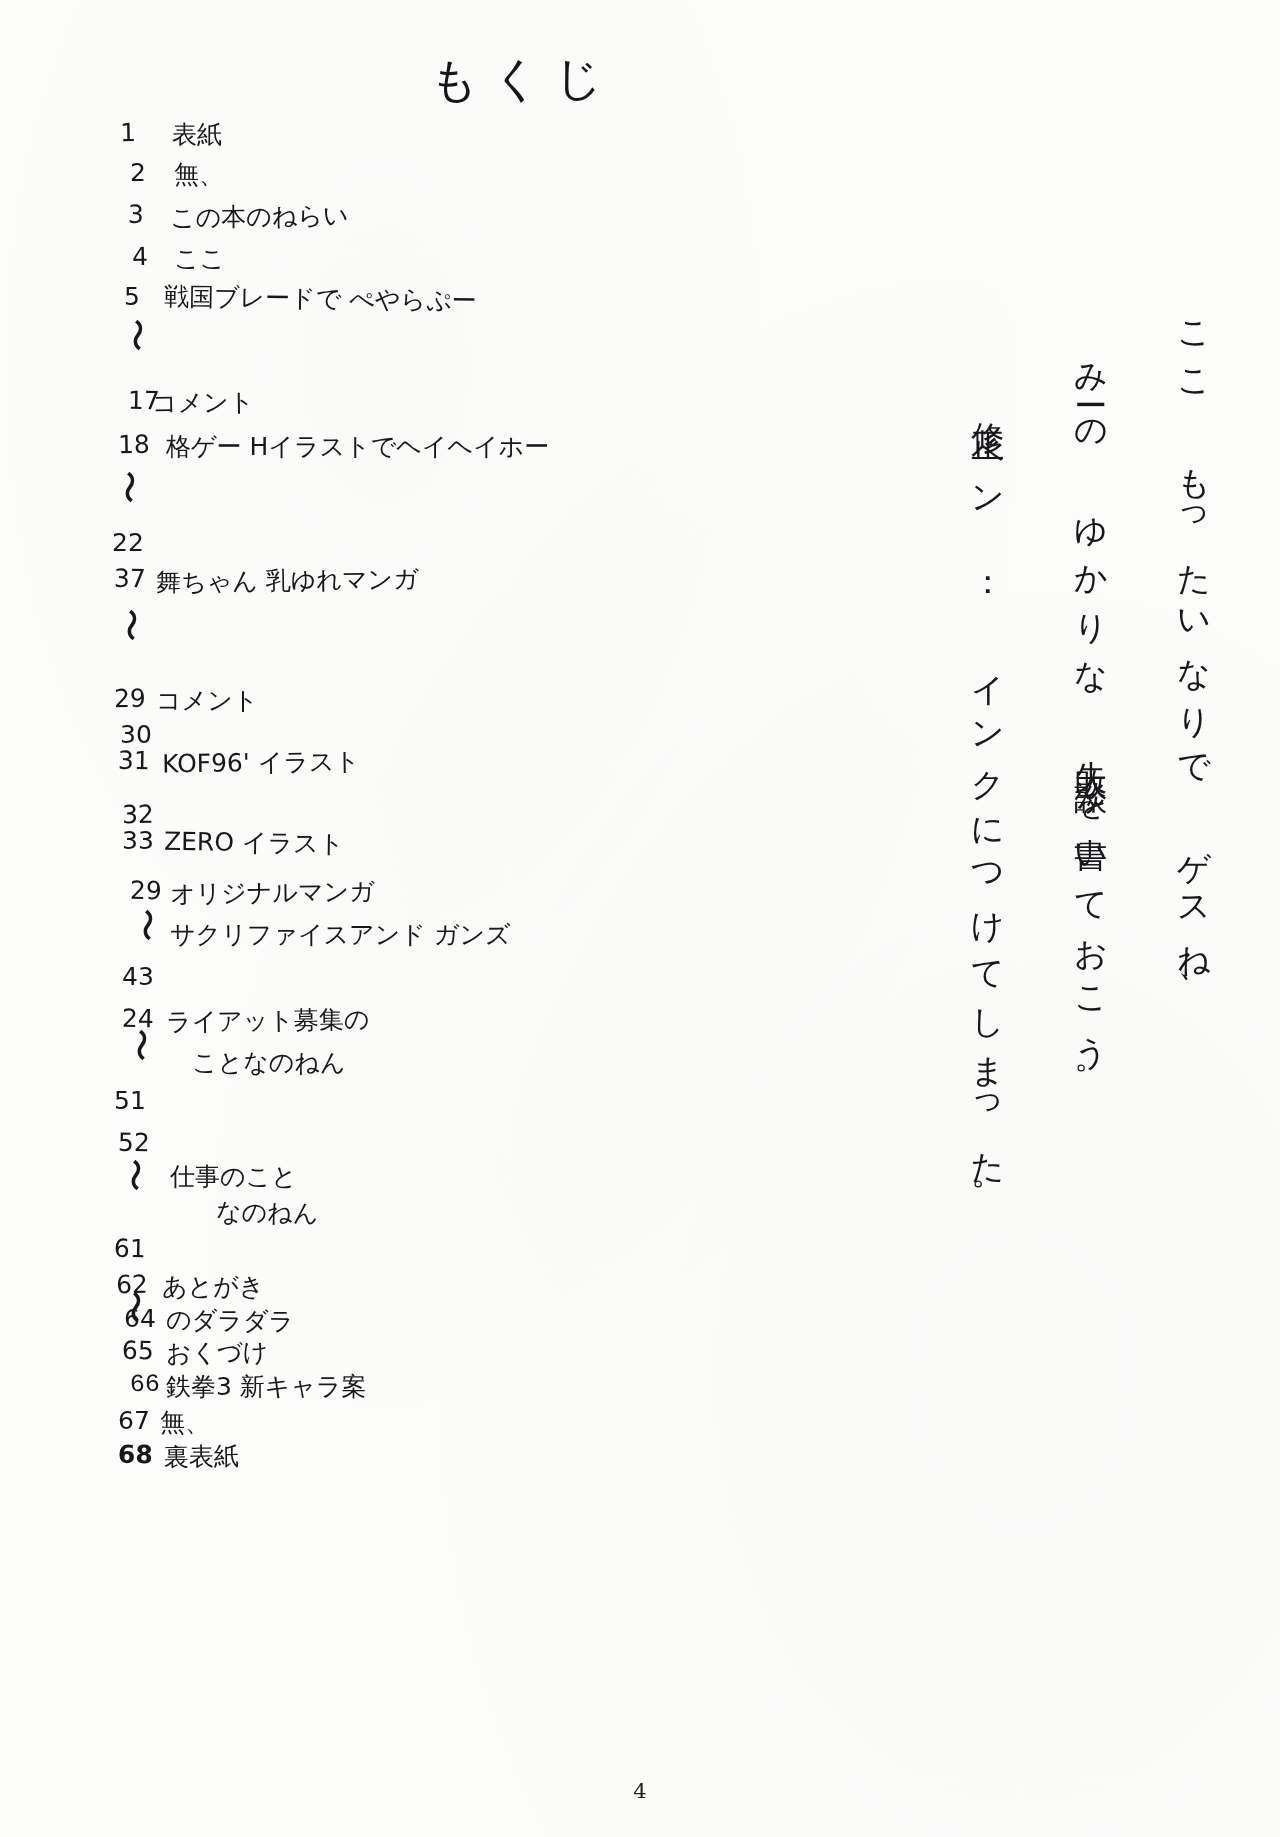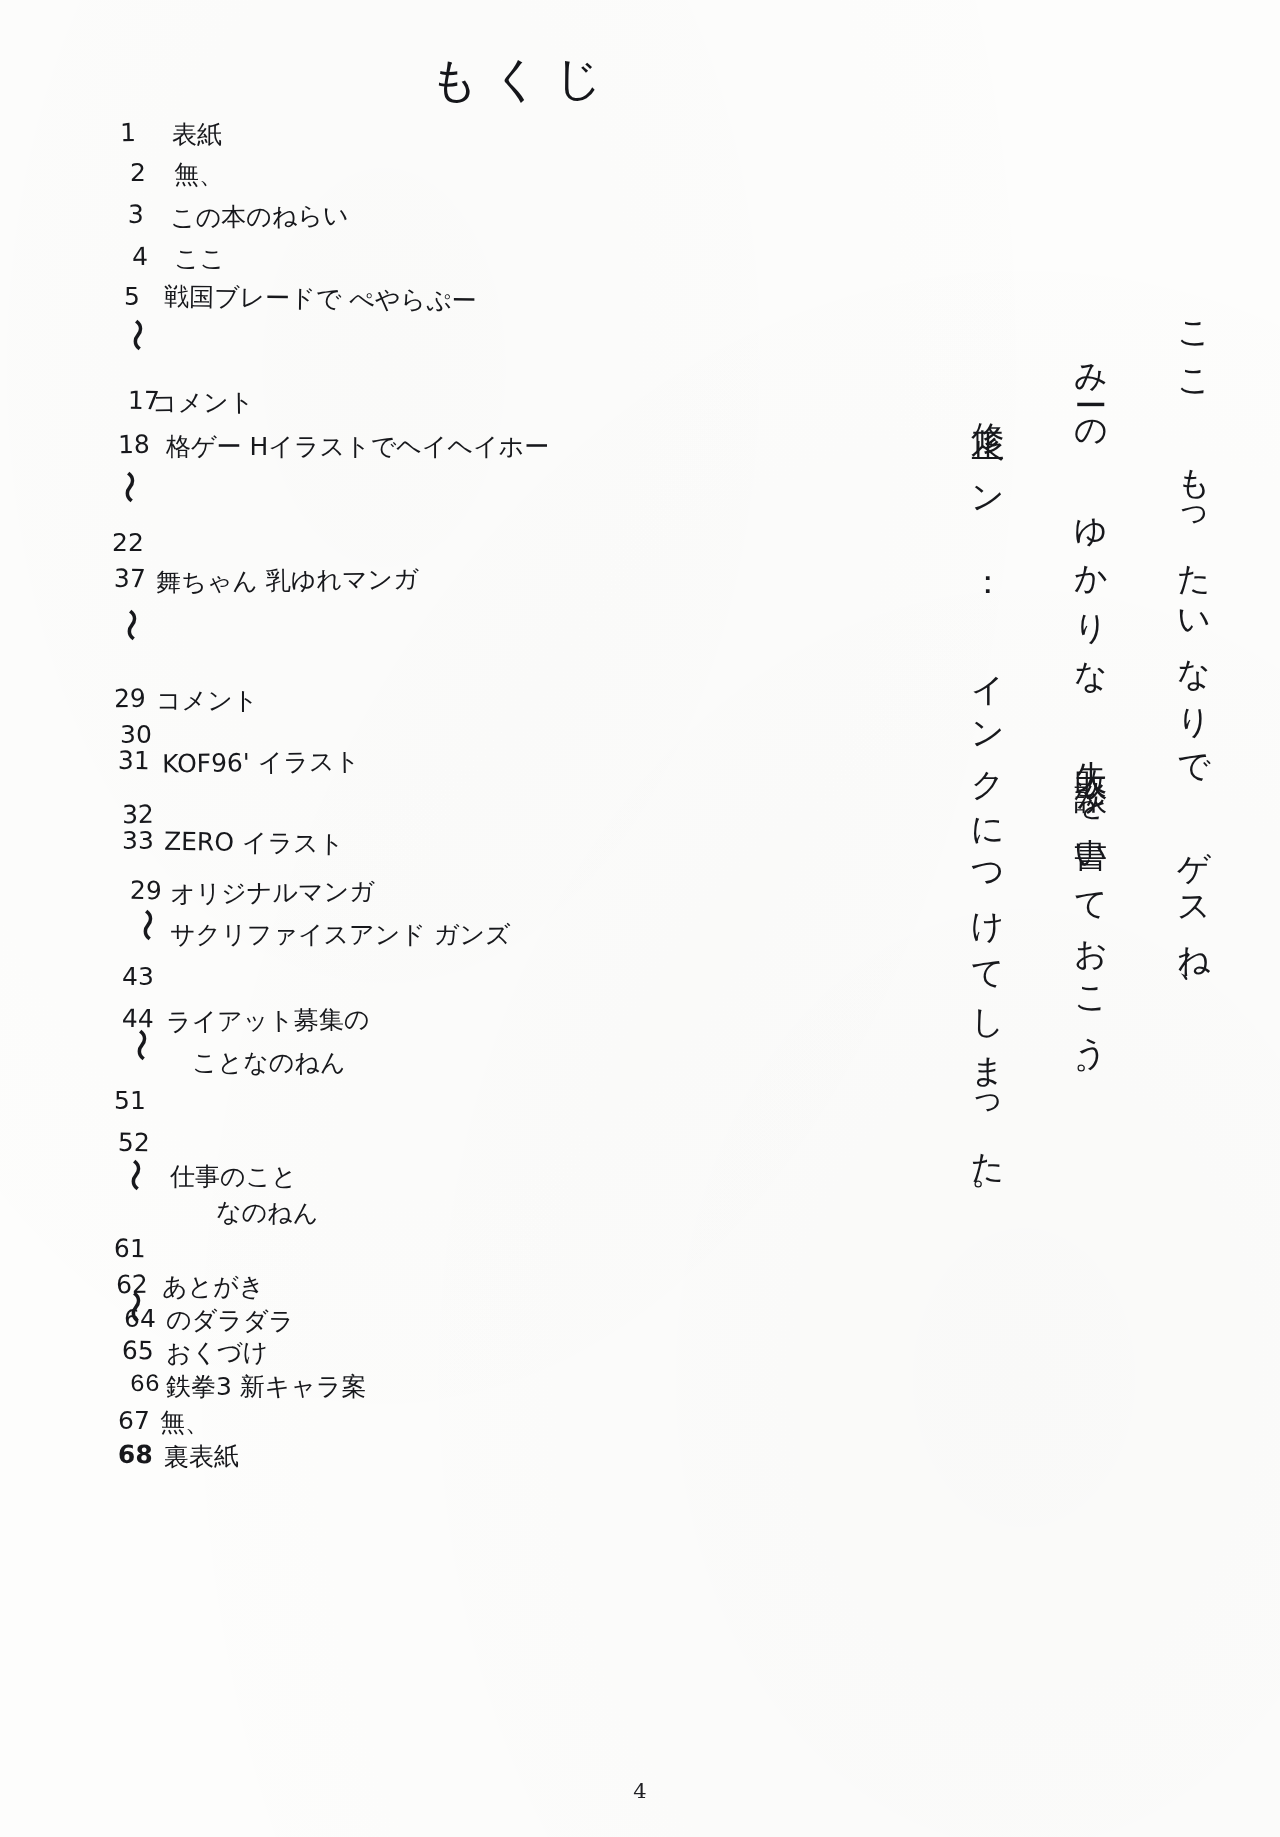--- a/index.html
+++ b/index.html
@@ -173,21 +173,21 @@
         <div class="toc-num" style="top: 758px; left: 18px; transform: rotate(1deg);">29</div>
         <div class="toc-label" style="top: 758px; left: 58px; transform: rotate(-0.8deg);">オリジナルマンガ</div>
       </div>
       <div class="toc-row">
         <div class="toc-label" style="top: 800px; left: 58px; transform: rotate(0deg);">サクリファイスアンド ガンズ</div>
       </div>
       <div class="toc-row">
         <div class="toc-num" style="top: 844px; left: 10px; transform: rotate(0deg);">43</div>
       </div>
       <div class="toc-row">
-        <div class="toc-num" style="top: 886px; left: 10px; transform: rotate(1deg);">44</div>
+        <div class="toc-num" style="top: 886px; left: 10px; transform: rotate(1deg);">24</div>
         <div class="toc-label" style="top: 886px; left: 54px; transform: rotate(-0.8deg);">ライアット募集の</div>
       </div>
       <div class="toc-row">
         <div class="toc-label" style="top: 928px; left: 80px; transform: rotate(0deg);">ことなのねん</div>
       </div>
       <div class="toc-row">
         <div class="toc-num" style="top: 968px; left: 2px; transform: rotate(0deg);">51</div>
       </div>
       <div class="toc-row">
         <div class="toc-num" style="top: 1010px; left: 6px; transform: rotate(1deg);">52</div>

